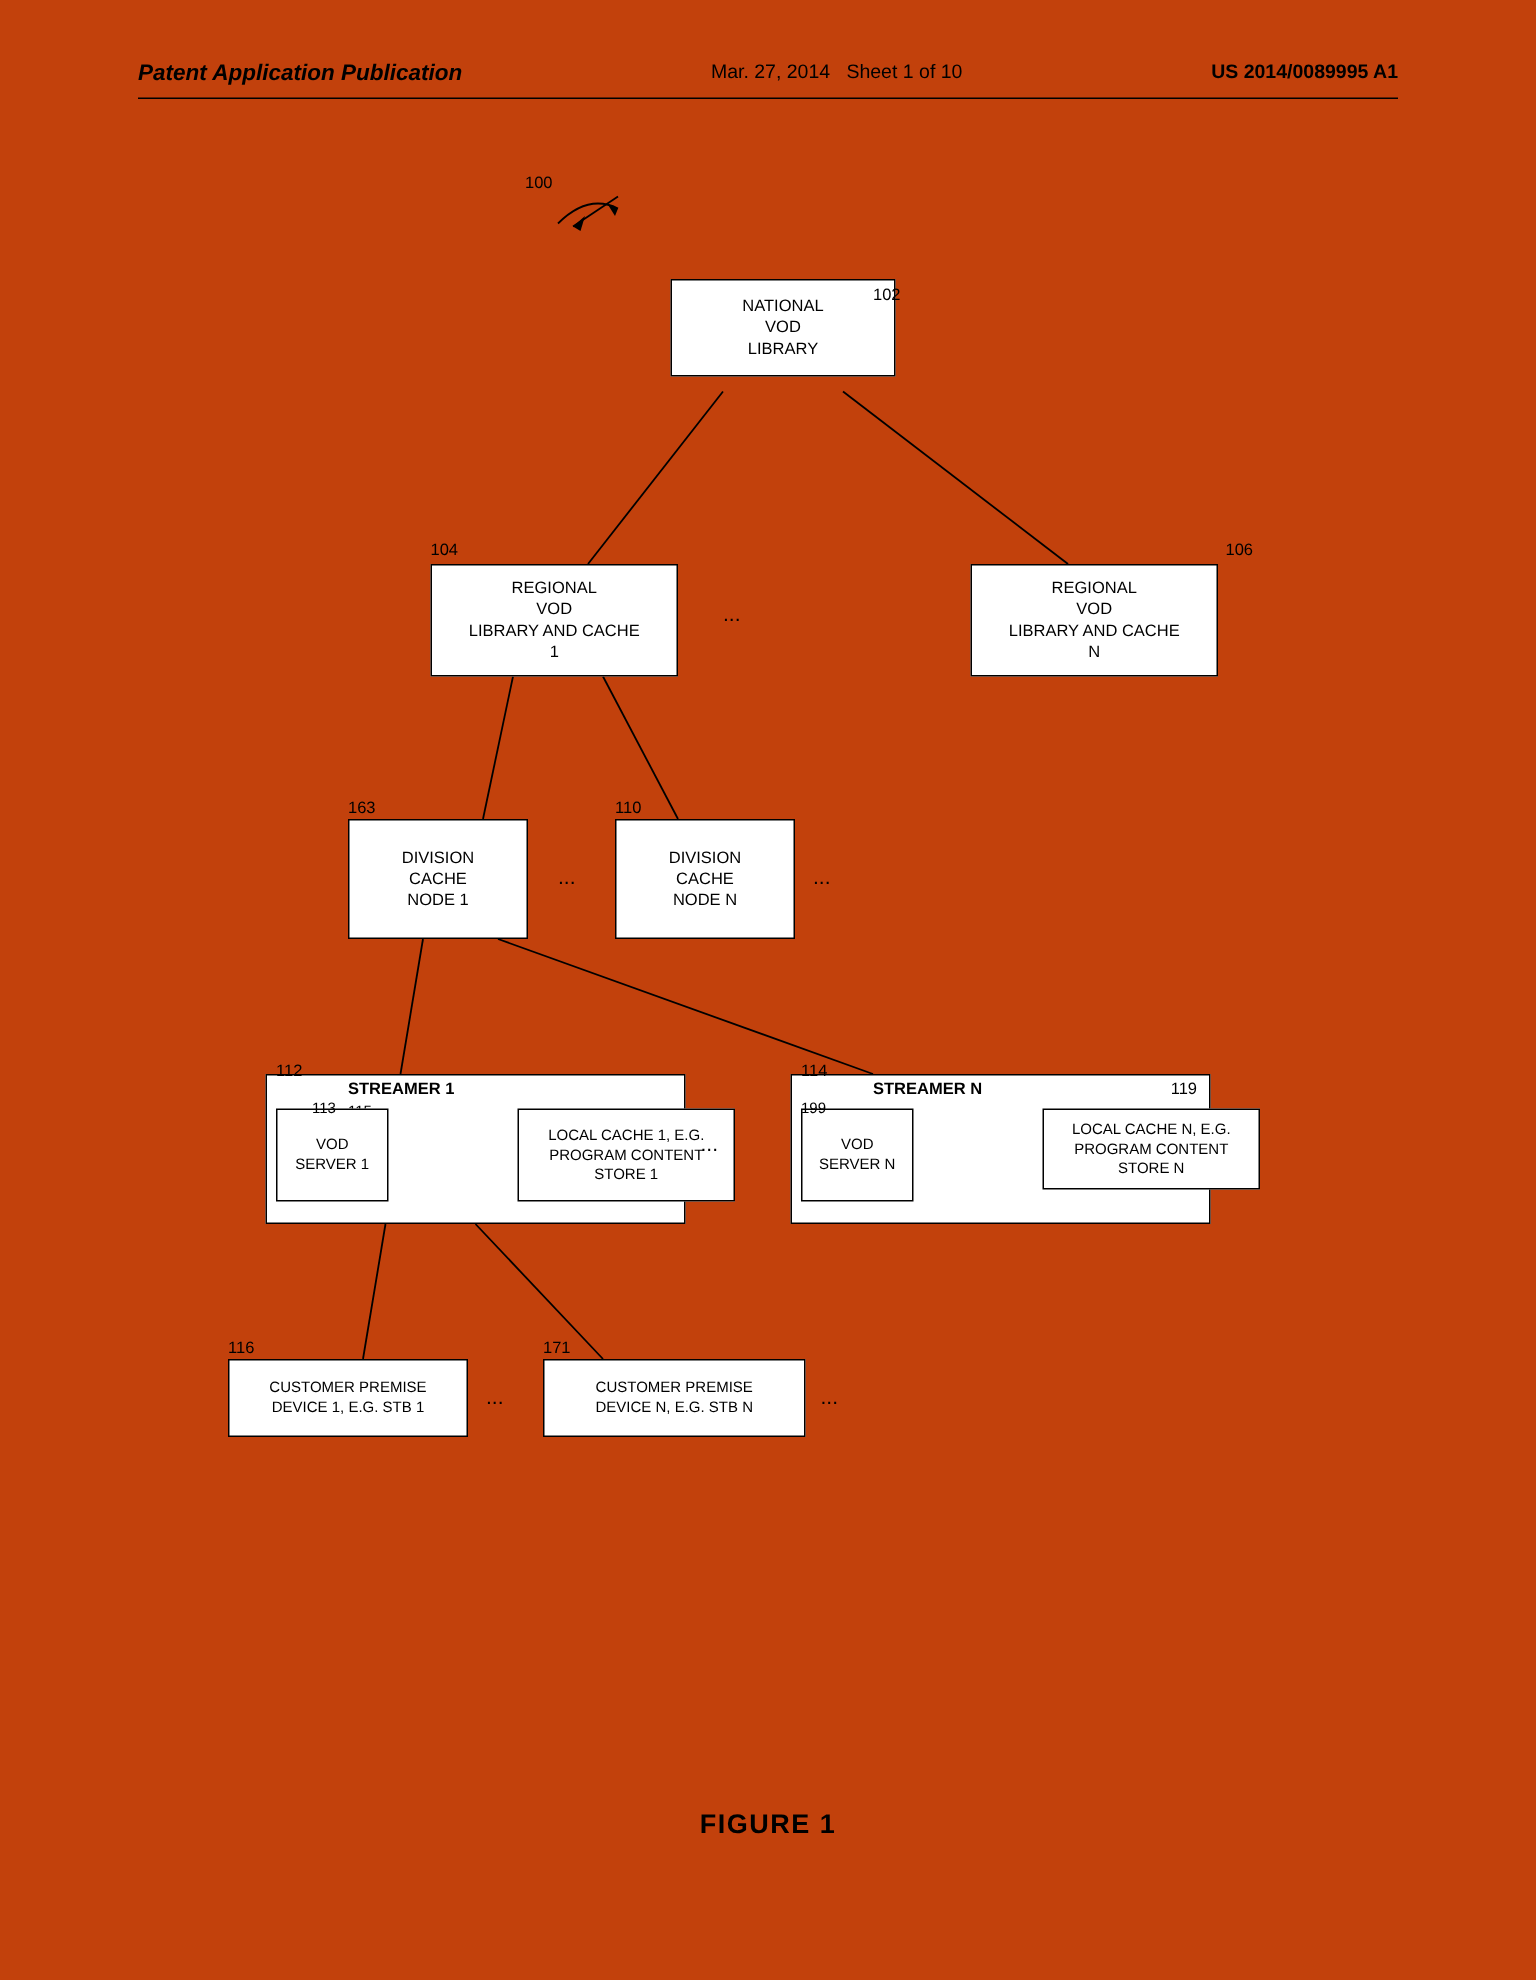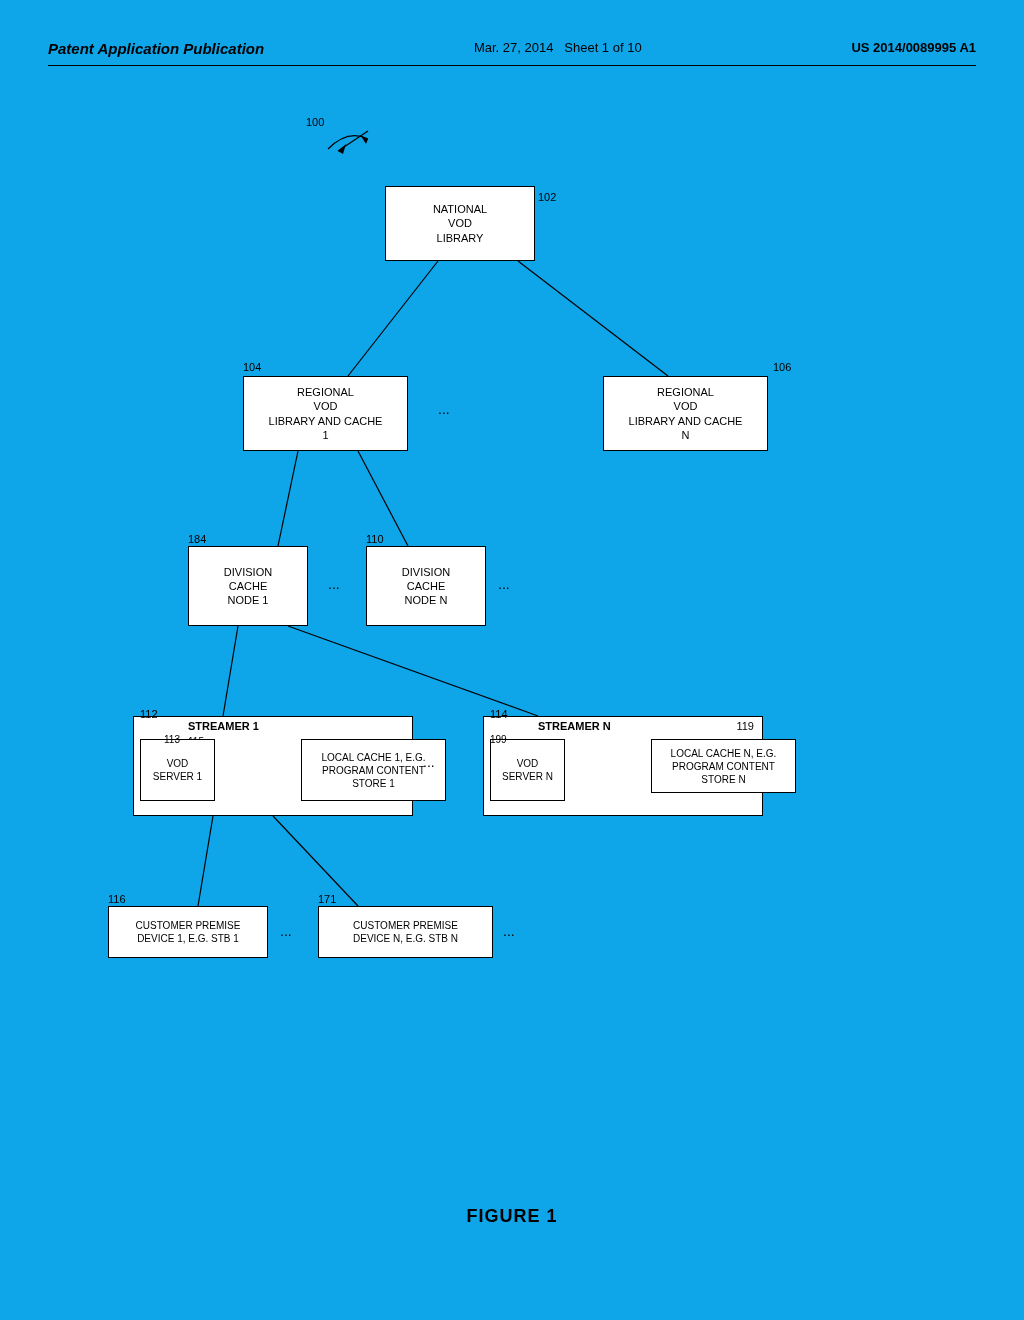--- a/index.html
+++ b/index.html
@@ -7,23 +7,23 @@
       background: #fff;
       font-family: Arial, sans-serif;
       width: 1024px;
       min-height: 1320px;
       position: relative;
       overflow-x: hidden;
     }
     .page {
       width: 1024px;
       min-height: 1320px;
-      background: #0ea5e9;
+      background: #c2410c;
       position: relative;
-      padding: 40px 48px;
+      padding: 40px 92px;
     }
     
     .header {
       display: flex;
       justify-content: space-between;
       align-items: flex-start;
       border-bottom: 1px solid #000;
       padding-bottom: 8px;
       margin-bottom: 20px;
     }
@@ -132,33 +132,33 @@
       <line x1="225" y1="730" x2="310" y2="820" stroke="#000" stroke-width="1.2"></line>
     </svg>
 
     <div class="label" style="left:258px; top:30px;">100</div>
 
     <svg style="position:absolute;left:270px;top:38px;width:60px;height:30px;">
       <path d="M 10,25 Q 30,5 50,15" stroke="#000" stroke-width="1.2" fill="none"></path>
       <polygon points="50,15 43,12 48,20" fill="#000"></polygon>
     </svg>
 
-    <div class="node" style="left:337px; top:100px; width:150px; height:75px;">NATIONAL<br>VOD<br>LIBRARY</div>
+    <div class="node" style="left:355px; top:100px; width:150px; height:65px;">NATIONAL<br>VOD<br>LIBRARY</div>
     <div class="label" style="left:490px; top:105px;">102</div>
 
     <div class="node" style="left:195px; top:290px; width:165px; height:75px;">REGIONAL<br>VOD<br>LIBRARY AND CACHE<br>1</div>
     <div class="label" style="left:195px; top:275px;">104</div>
 
     <div class="dots" style="left:390px; top:315px;">...</div>
 
     <div class="node" style="left:555px; top:290px; width:165px; height:75px;">REGIONAL<br>VOD<br>LIBRARY AND CACHE<br>N</div>
     <div class="label" style="left:725px; top:275px;">106</div>
 
     <div class="node" style="left:140px; top:460px; width:120px; height:80px;">DIVISION<br>CACHE<br>NODE 1</div>
-    <div class="label" style="left:140px; top:447px;">184</div>
+    <div class="label" style="left:140px; top:447px;">163</div>
 
     <div class="dots" style="left:280px; top:490px;">...</div>
 
     <div class="node" style="left:318px; top:460px; width:120px; height:80px;">DIVISION<br>CACHE<br>NODE N</div>
     <div class="label" style="left:318px; top:447px;">110</div>
 
     <div class="dots" style="left:450px; top:490px;">...</div>
 
     <div class="node" style="left:85px; top:630px; width:280px; height:100px; border:1px solid #000; padding:4px;">
 

